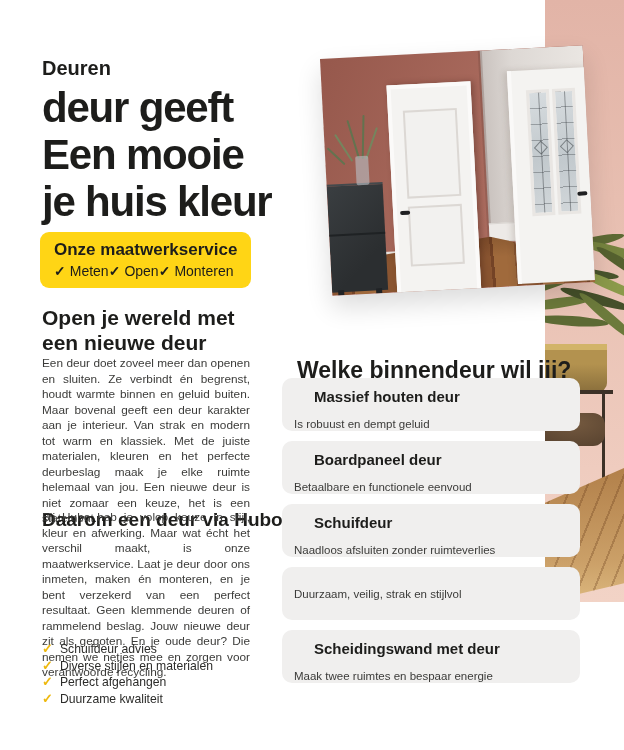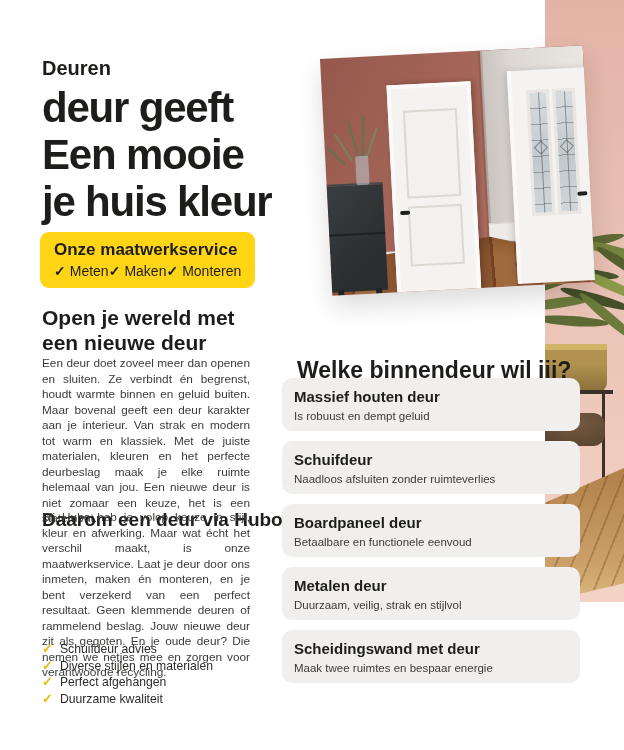--- a/index.html
+++ b/index.html
@@ -83,22 +83,22 @@
   .why-h{position:absolute;left:42px;top:509px;font-size:19px;font-weight:700;z-index:3;}
   .p2{top:510px;}
   .checklist{position:absolute;left:42px;top:641px;list-style:none;margin:0;padding:0;z-index:3;}
   .checklist li{font-size:12.2px;line-height:15.6px;color:#2c2c2a;display:flex;align-items:baseline;}
   .checklist .chk{color:#eeb90f;font-weight:700;font-size:13px;margin-right:7px;}
 
   
   .right-h{position:absolute;left:281px;top:341px;font-size:23px;font-weight:700;z-index:3;}
   .cards{position:absolute;left:282px;top:378px;width:298px;display:flex;flex-direction:column;gap:10px;z-index:3;}
   .card{background:#f0efee;border-radius:10px;padding:9px 12px 10px;height:53px;box-sizing:border-box;}
-  .card-title{font-size:15px;font-weight:700;line-height:19px;color:#1d1d1b;}
-  .card-sub{font-size:11.5px;line-height:14px;color:#3b3b39;margin-top:3px;}
+  .card-title{font-size:15px;font-weight:700;line-height:19px;color:#1d1d1b;margin-left:20px;}
+  .card-sub{font-size:11.5px;line-height:14px;color:#3b3b39;margin-top:11px;}
 </style>
 </head>
 <body>
 
 <div class="page">
 
   <div class="bg-strip">
     <div class="plant2">
       <div class="leaf" style="left:4px;top:26px;transform:rotate(-34deg);background:#45502a;"></div>
       <div class="leaf" style="left:40px;top:10px;transform:rotate(-12deg);background:#5d6a34;"></div>
@@ -158,21 +158,21 @@
   <div class="title">
     <div>deur geeft</div>
     <div>Een mooie</div>
     <div>je huis kleur</div>
   </div>
 
   <div class="badge">
     <div class="badge-title">Onze maatwerkservice</div>
     <div class="badge-row">
       <span><span class="chk">✓</span><span>Meten</span></span>
-      <span><span class="chk">✓</span><span>Maken</span></span>
+      <span><span class="chk">✓</span><span>Open</span></span>
       <span><span class="chk">✓</span><span>Monteren</span></span>
     </div>
   </div>
 
   <h2 class="intro-h" style="margin:0;">Open je wereld met een nieuwe deur</h2>
   <p class="bodytext p1" style="margin:0;">Een deur doet zoveel meer dan openen en sluiten. Ze verbindt én begrenst, houdt warmte binnen en geluid buiten. Maar bovenal geeft een deur karakter aan je interieur. Van strak en modern tot warm en klassiek. Met de juiste materialen, kleuren en het perfecte deurbeslag maak je elke ruimte helemaal van jou. Een nieuwe deur is niet zomaar een keuze, het is een statement.</p>
 
   <h3 class="why-h" style="margin:0;">Daarom een deur via Hubo</h3>
   <p class="bodytext p2" style="margin:0;">Bij Hubo heb je volop keuze in stijl, kleur en afwerking. Maar wat écht het verschil maakt, is onze maatwerkservice. Laat je deur door ons inmeten, maken én monteren, en je bent verzekerd van een perfect resultaat. Geen klemmende deuren of rammelend beslag. Jouw nieuwe deur zit als gegoten. En je oude deur? Die nemen we netjes mee en zorgen voor verantwoorde recycling.</p>
 
@@ -195,29 +195,28 @@
       </li>
   </ul>
 
   <h2 class="right-h" style="margin:16px;">Welke binnendeur wil jij?</h2>
   <div class="cards">
     <div class="card">
       <div class="card-title">Massief houten deur</div>
       <div class="card-sub">Is robuust en dempt geluid</div>
     </div>
     <div class="card">
+      <div class="card-title">Boardpaneel deur</div>
+      <div class="card-sub">Betaalbare en functionele eenvoud</div>
+    </div>
+    <div class="card">
       <div class="card-title">Schuifdeur</div>
       <div class="card-sub">Naadloos afsluiten zonder ruimteverlies</div>
     </div>
     <div class="card">
-      <div class="card-title">Boardpaneel deur</div>
-      <div class="card-sub">Betaalbare en functionele eenvoud</div>
-    </div>
-    <div class="card">
-      <div class="card-title">Metalen deur</div>
       <div class="card-sub">Duurzaam, veilig, strak en stijlvol</div>
     </div>
     <div class="card">
       <div class="card-title">Scheidingswand met deur</div>
       <div class="card-sub">Maak twee ruimtes en bespaar energie</div>
     </div>
   </div>
 
 </div>
 

